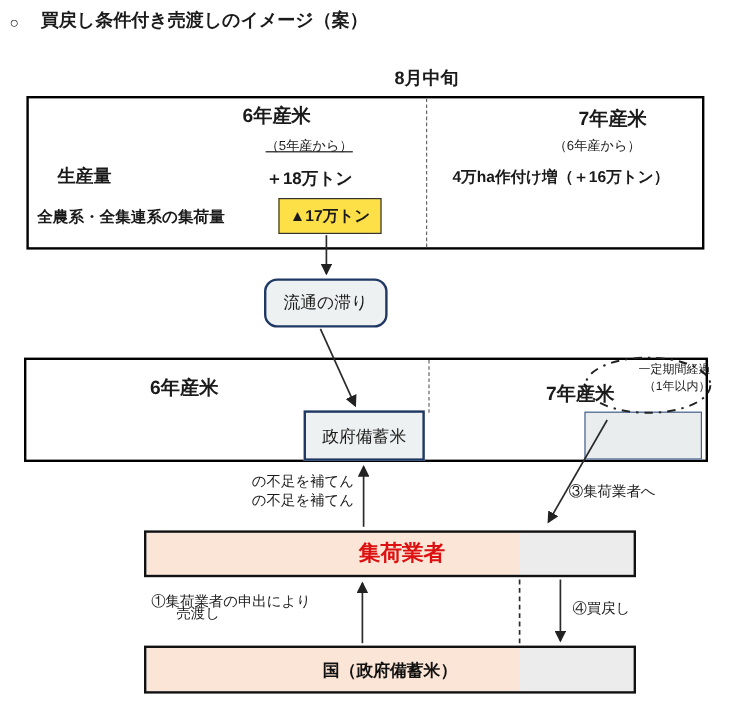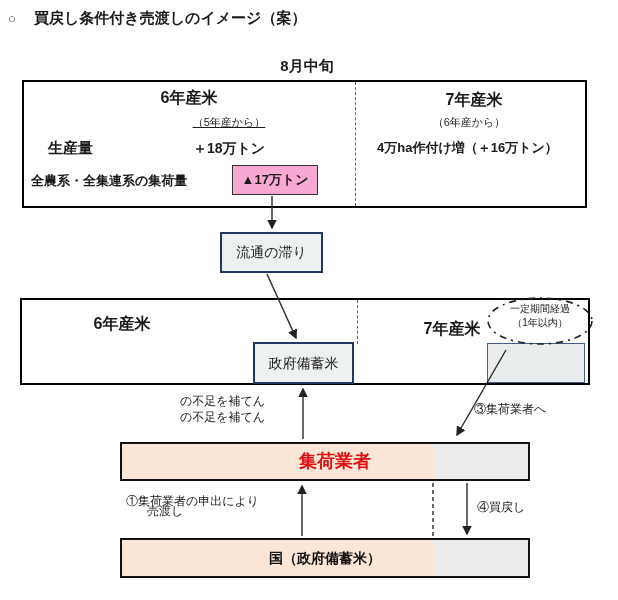--- a/index.html
+++ b/index.html
@@ -1,30 +1,30 @@
 <!DOCTYPE html>
 <html><head>
 <meta charset="utf-8">
 <style>
   html,body{margin:0;padding:0;background:#fff;}
   #canvas{position:relative;width:618px;height:600px;background:#fff;overflow:hidden;
           font-family:"Liberation Sans",sans-serif;color:#1a1a1a;}
   .t{position:absolute;white-space:nowrap;line-height:1.25;}
-  .ctr{text-align:center;}
+  .ctr{text-align:right;}
   .bold{font-weight:bold;}
 
   
   .bigbox{position:absolute;border:2px solid #000;background:#fff;box-sizing:border-box;z-index:1;}
   .divider{position:absolute;border-left:1px dashed #666;width:0;}
 
   
   .navybox{position:absolute;border:2px solid #1f3864;background:#eef1f1;box-sizing:border-box;
            z-index:2;text-align:center;font-size:14px;}
 
-  .valuebox{position:absolute;border:1px solid #333;background:#f9a8d4;box-sizing:border-box;
+  .valuebox{position:absolute;border:1px solid #333;background:#fde047;box-sizing:border-box;
             z-index:2;text-align:center;font-size:13px;font-weight:bold;}
 
   .graybox{position:absolute;background:#e9edee;border:1px solid #44608a;box-sizing:border-box;z-index:2;}
 
   
   .widebox{position:absolute;width:410px;border:2px solid #111;box-sizing:border-box;z-index:2;
            background:linear-gradient(to right,#fbe5d6 0px,#fbe5d6 311px,#ececec 311px,#ececec 410px);
            text-align:center;}
 
   #svglayer{position:absolute;left:0;top:0;width:618px;height:600px;z-index:5;pointer-events:none;}
@@ -46,21 +46,21 @@
     <span class="t bold ctr" style="left:385px;top:8px;width:130px;font-size:16px;">7年産米</span>
     <span class="t ctr" style="left:140px;top:34px;width:130px;font-size:11px;text-decoration:underline;">（5年産から）</span>
     <span class="t ctr" style="left:380px;top:34px;width:130px;font-size:11px;">（6年産から）</span>
     <span class="t bold" style="left:24px;top:57px;font-size:15px;">生産量</span>
     <span class="t bold ctr" style="left:140px;top:58px;width:130px;font-size:14px;">＋18万トン</span>
     <span class="t bold" style="left:353px;top:58px;font-size:13px;">4万ha作付け増（＋16万トン）</span>
     <span class="t bold" style="left:7px;top:91px;font-size:13px;">全農系・全集連系の集荷量</span>
   </div>
   <div class="valuebox" style="left:232px;top:165px;width:86px;height:30px;line-height:28px;">▲17万トン</div>
 
-  <div class="navybox" style="left:220px;top:232px;width:103px;height:41px;line-height:37px;">流通の滞り</div>
+  <div class="navybox" style="left:220px;top:232px;width:103px;height:41px;line-height:37px;border-radius:11px;">流通の滞り</div>
 
   <div class="bigbox" style="left:20px;top:298px;width:570px;height:87px;">
     <div class="divider" style="left:335px;top:0;height:44px;"></div>
     <span class="t bold ctr" style="left:40px;top:14px;width:120px;font-size:16px;">6年産米</span>
     <span class="t bold ctr" style="left:370px;top:19px;width:120px;font-size:16px;">7年産米</span>
   </div>
   <div class="graybox" style="left:487px;top:343px;width:98px;height:40px;"></div>
   <div class="navybox" style="left:253px;top:342px;width:101px;height:42px;line-height:38px;">政府備蓄米</div>
   <span class="t ctr" style="left:488px;top:303px;width:104px;font-size:10px;z-index:6;">一定期間経過</span>
   <span class="t ctr" style="left:488px;top:317px;width:104px;font-size:10px;z-index:6;">（1年以内）</span>

